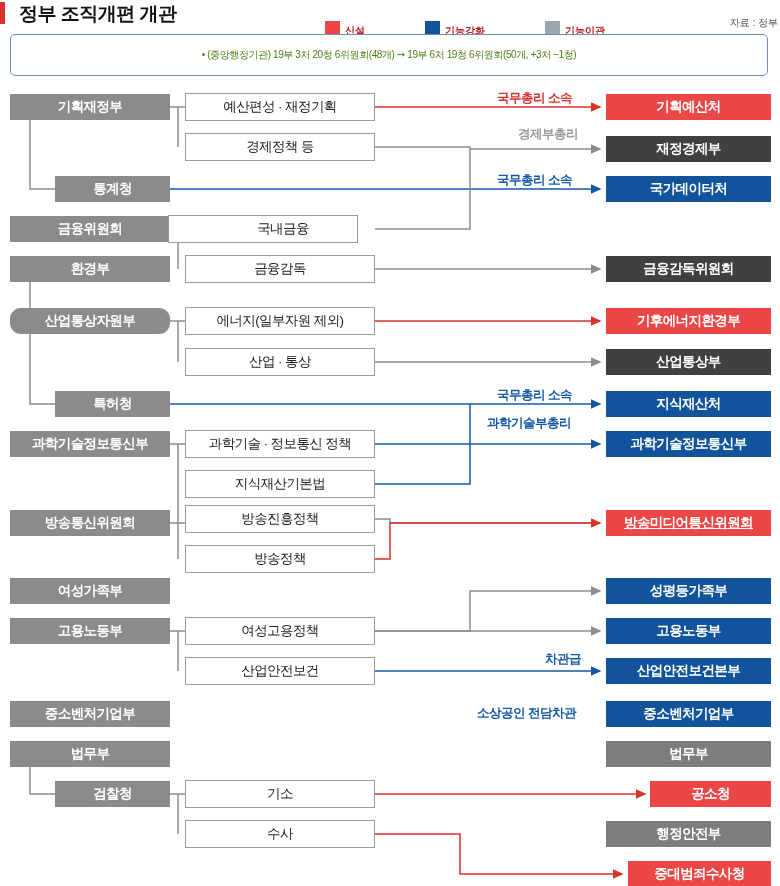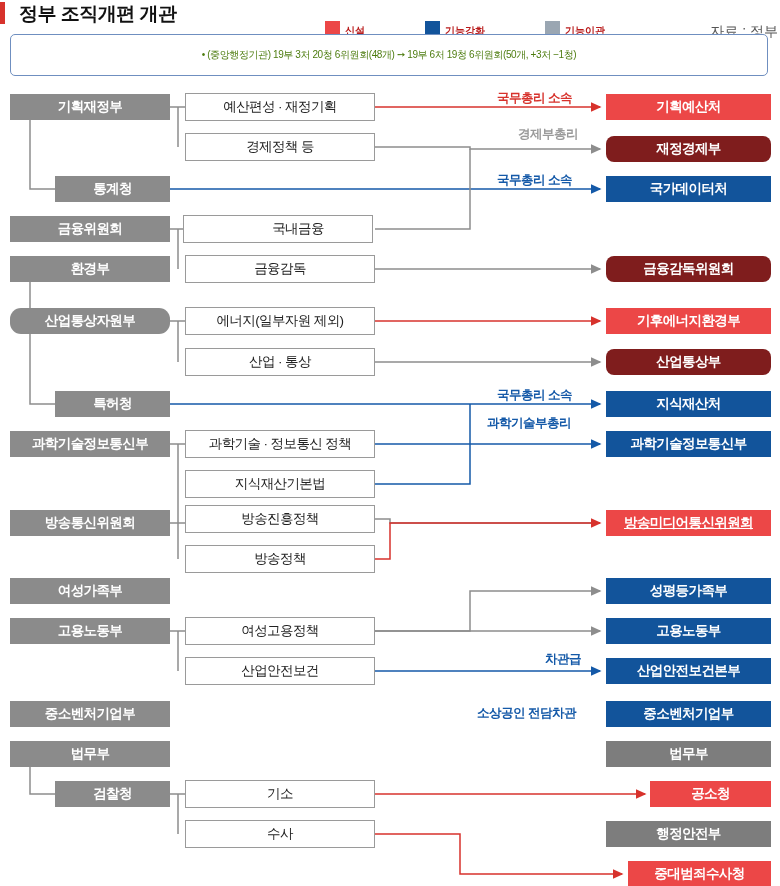--- a/index.html
+++ b/index.html
@@ -28,21 +28,21 @@
     white-space:nowrap;
     margin-top:16px;
   }
   .legend-chip{
     display:inline-block;width:15px;height:15px;vertical-align:-2px;margin-right:5px;
   }
   #legend-0{left:325px;}
   #legend-1{left:425px;}
   #legend-2{left:545px;}
   #source{
-    position:absolute;right:2px;top:23px;font-size:14px;color:#555;
+    position:absolute;right:2px;top:16px;font-size:10px;color:#555;
   }
   
   #summary-box{
     position:absolute;left:10px;top:34px;width:756px;height:40px;
     border:1px solid #6f8fc0;border-radius:5px;background:#fff;
     display:flex;align-items:center;justify-content:center;
   }
   #summary-text{
     font-size:10px;color:#4d7c0f;letter-spacing:-0.4px;white-space:nowrap;
   }
@@ -58,21 +58,21 @@
     height:26px;background:#8b8b8b;color:#fff;font-weight:bold;
   }
   .mid-node{
     height:28px;background:#fff;border:1px solid #9a9a9a;color:#222;
   }
   .right-node{
     height:26px;color:#fff;font-weight:bold;
   }
   .c-red{background:#ec4747;}
   .c-blue{background:#12549b;}
-  .c-gray{background:#7f1d1d;border-radius:8px;}
+  .c-gray{background:#404040;}
   .c-darkgray{background:#7d7d7d;}
   
   .conn-label{
     position:absolute;font-size:12.5px;font-weight:bold;white-space:nowrap;
     letter-spacing:-0.5px;
   }
   .lb-red{color:#d7322c;}
   .lb-blue{color:#1459a8;}
   .lb-gray{color:#9a9a9a;}
   
@@ -188,21 +188,21 @@
     <div class="node left-node" style="left: 55px; top: 391px; width: 115px;">특허청</div>
     <div class="node left-node" style="left: 10px; top: 431px; width: 160px;">과학기술정보통신부</div>
     <div class="node left-node" style="left: 10px; top: 510px; width: 160px;">방송통신위원회</div>
     <div class="node left-node" style="left: 10px; top: 578px; width: 160px;">여성가족부</div>
     <div class="node left-node" style="left: 10px; top: 618px; width: 160px;">고용노동부</div>
     <div class="node left-node" style="left: 10px; top: 701px; width: 160px;">중소벤처기업부</div>
     <div class="node left-node" style="left: 10px; top: 741px; width: 160px;">법무부</div>
     <div class="node left-node" style="left: 55px; top: 781px; width: 115px;">검찰청</div>
     <div class="node mid-node" style="left: 185px; top: 93px; width: 190px;">예산편성 · 재정기획</div>
     <div class="node mid-node" style="left: 185px; top: 133px; width: 190px;">경제정책 등</div>
-    <div class="node mid-node" style="left: 183px; top: 215px; width: 190px; padding-left: 40px;">국내금융</div>
+    <div class="node mid-node" style="left: 168px; top: 215px; width: 190px; padding-left: 40px;">국내금융</div>
     <div class="node mid-node" style="left: 185px; top: 255px; width: 190px;">금융감독</div>
     <div class="node mid-node" style="left: 185px; top: 307px; width: 190px;">에너지(일부자원 제외)</div>
     <div class="node mid-node" style="left: 185px; top: 348px; width: 190px;">산업 · 통상</div>
     <div class="node mid-node" style="left: 185px; top: 430px; width: 190px;">과학기술 · 정보통신 정책</div>
     <div class="node mid-node" style="left: 185px; top: 470px; width: 190px;">지식재산기본법</div>
     <div class="node mid-node" style="left: 185px; top: 505px; width: 190px;">방송진흥정책</div>
     <div class="node mid-node" style="left: 185px; top: 545px; width: 190px;">방송정책</div>
     <div class="node mid-node" style="left: 185px; top: 617px; width: 190px;">여성고용정책</div>
     <div class="node mid-node" style="left: 185px; top: 657px; width: 190px;">산업안전보건</div>
     <div class="node mid-node" style="left: 185px; top: 780px; width: 190px;">기소</div>

